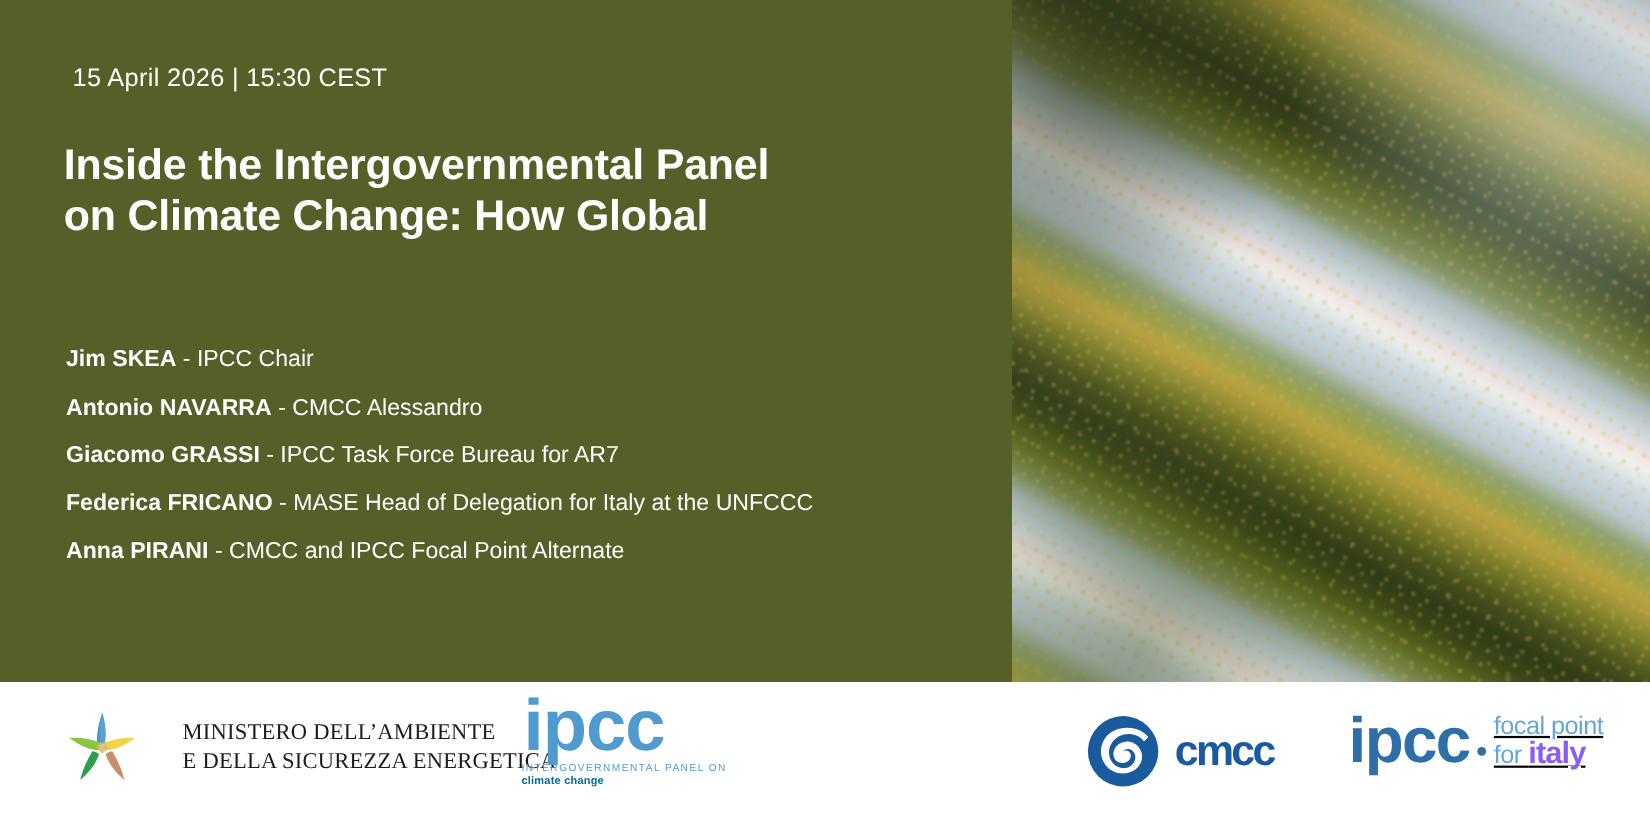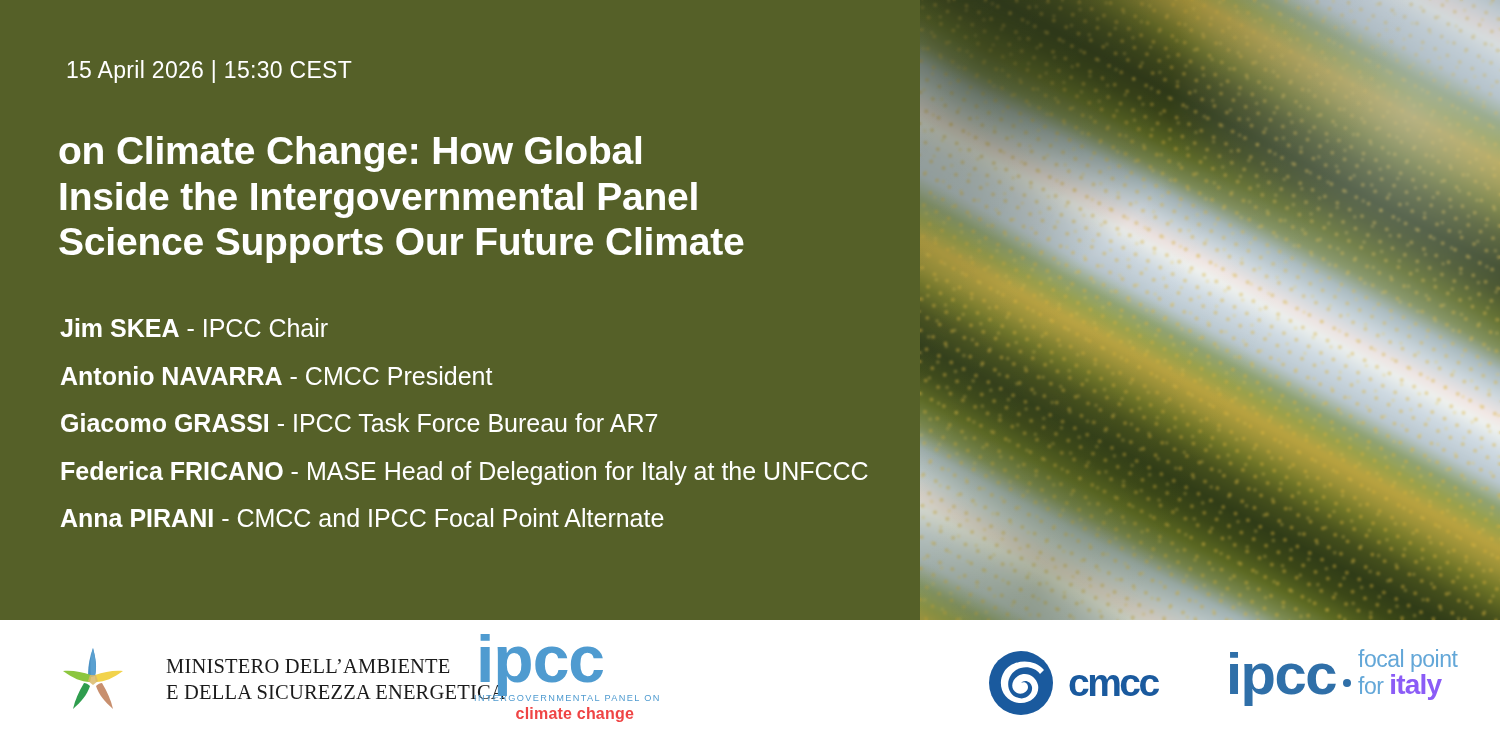--- a/index.html
+++ b/index.html
@@ -31,21 +31,21 @@
     position:absolute; left:58px; top:128px; width:820px;
     font-size:39px; font-weight:700; line-height:1.17;
     letter-spacing:-.2px; color:#ffffff;
   }
   .title span{ display:block; }
 
   .speakers{
     position:absolute; left:60px; top:316px; width:860px;
   }
   .speaker{
-    font-size:25px; color:#ffffff; line-height:1;
+    font-size:21px; color:#ffffff; line-height:1;
     margin-bottom:22.5px; white-space:nowrap;
   }
   .speaker .nm{ font-weight:700; }
   .speaker .rl{ font-weight:400; }
 
   
   .photo{
     position:relative; flex:1 1 auto; height:620px; overflow:hidden;
     background:#6a7338;
   }
@@ -113,70 +113,69 @@
   .ipcc-word{
     font-size:66px; font-weight:700; line-height:.78;
     color:#4f9bd0; letter-spacing:-1px; text-align:left;
     padding-left:2px;
   }
   .ipcc-sub1{
     font-size:9.2px; color:#4f9bd0; letter-spacing:1.35px;
     margin-top:8px; text-align:center; white-space:nowrap;
   }
   .ipcc-sub2{
-    font-size:16px; font-weight:700; color:#ef4444;
-    letter-spacing:.2px; margin-top:2px; text-align:right;
+    font-size:10px; font-weight:700; color:#0369a1;
+    letter-spacing:.2px; margin-top:2px; text-align:left;
   }
 
   
   .cmcc{ position:absolute; left:988px; top:650px; display:flex; align-items:center; }
   .cmcc-mark{ width:66px; height:66px; flex:0 0 66px; }
   .cmcc-word{
     margin-left:14px; font-size:39px; font-weight:700;
     color:#1a5a9e; letter-spacing:-2.5px; line-height:.9;
   }
 
   
   .ipccfp{ position:absolute; left:1226px; top:648px; display:flex; align-items:center; }
   .fp-word{
     font-size:58px; font-weight:700; color:#2f6fa8;
     letter-spacing:-1.5px; line-height:.82;
   }
   .fp-dot{
     width:8px; height:8px; border-radius:50%;
     background:#2f6fa8; margin:18px 7px 0 7px; flex:0 0 8px;
   }
-  .fp-lines{ line-height:1.02; }
+  .fp-lines{ line-height:1.02;text-decoration:underline; }
   .fp-l1{ font-size:23px; color:#63a7d8; letter-spacing:-.5px; }
   .fp-l2{ font-size:23px; color:#63a7d8; letter-spacing:-.5px; }
   .fp-l2 b{ font-size:28px; font-weight:700; color:#8b5cf6; letter-spacing:-.8px; }
 </style>
 </head>
 <body>
 
 <div class="poster">
 
   <div class="top">
 
     <div class="green-panel">
 
       <div class="date-line">15 April 2026 | 15:30 CEST</div>
 
       <div class="title">
+        <span>Inside the Intergovernmental Panel</span>
         <span>on Climate Change: How Global</span>
-        <span>Inside the Intergovernmental Panel</span>
-        <span>Science Supports Our Future Climate</span>
       </div>
 
       <div class="speakers">
         <div class="speaker">
           <span class="nm">Jim SKEA</span><span class="rl"> - IPCC Chair</span>
         </div>
         <div class="speaker">
-          <span class="nm">Antonio NAVARRA</span><span class="rl"> - CMCC President</span>
+          <span class="nm">Antonio NAVARRA</span><span class="rl"> - CMCC Alessandro</span>
         </div>
         <div class="speaker">
           <span class="nm">Giacomo GRASSI</span><span class="rl"> - IPCC Task Force Bureau for AR7</span>
         </div>
         <div class="speaker">
           <span class="nm">Federica FRICANO</span><span class="rl"> - MASE Head of Delegation for Italy at the UNFCCC</span>
         </div>
         <div class="speaker">
           <span class="nm">Anna PIRANI</span><span class="rl"> - CMCC and IPCC Focal Point Alternate</span>
         </div>

